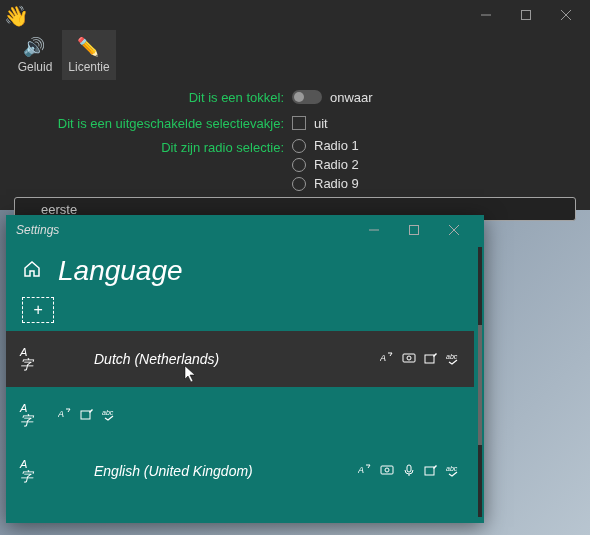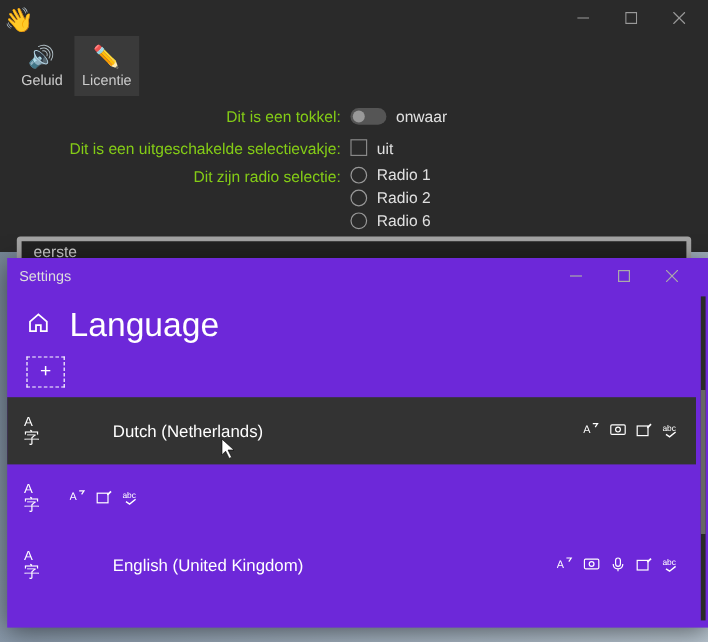--- a/index.html
+++ b/index.html
@@ -71,21 +71,21 @@
   .form-row {
     display: flex;
     align-items: center;
     margin-bottom: 4px;
     min-height: 22px;
   }
   .form-row .lab {
     width: 278px;
     text-align: right;
     padding-right: 8px;
-    color: #84cc16;
+    color: #22c55e;
     font-size: 13px;
   }
   .form-row .ctrl {
     display: flex;
     align-items: center;
     gap: 8px;
     flex: 1;
   }
   .toggle {
     width: 30px;
@@ -116,38 +116,39 @@
     border: 1.5px solid #999;
     border-radius: 50%;
     background: #2a2a2a;
   }
   .radio-group { display: flex; flex-direction: column; gap: 4px; }
   .radio-item { display: flex; align-items: center; gap: 8px; }
   .select-box {
     flex: 1;
     height: 24px;
     background: #222;
-    border: 4px solid #a3a3a3;
+    border: 1px solid #a3a3a3;
     border-radius: 3px;
     display: flex;
     align-items: center;
-    padding: 0 10px;
+    padding: 0 26px;
     color: #ccc;
     justify-content: space-between;
   }
 
   
   .settings-window {
     position: absolute;
     top: 215px;
     left: 6px;
-    width: 584px;
+    width: 478px;
     height: 308px;
-    background: #6d28d9;
+    background: #0f766e;
     box-shadow: 0 4px 20px rgba(0,0,0,0.5);
+    font-style: italic;
   }
   .settings-titlebar {
     height: 30px;
     display: flex;
     align-items: center;
     padding: 0 10px;
     color: #ddd;
     font-size: 12px;
   }
   .settings-titlebar .spacer { flex: 1; }
@@ -298,21 +299,21 @@
           <div class="radio-item">
             <div class="radio"></div>
             <span>Radio 1</span>
           </div>
           <div class="radio-item">
             <div class="radio"></div>
             <span>Radio 2</span>
           </div>
           <div class="radio-item">
             <div class="radio"></div>
-            <span>Radio 6</span>
+            <span>Radio 9</span>
           </div>
         </div>
       </div>
     </div>
 
     <div class="form-row" style="margin-top:6px">
       <div class="ctrl">
         <div class="select-box">
           <span>eerste</span>
         </div>

